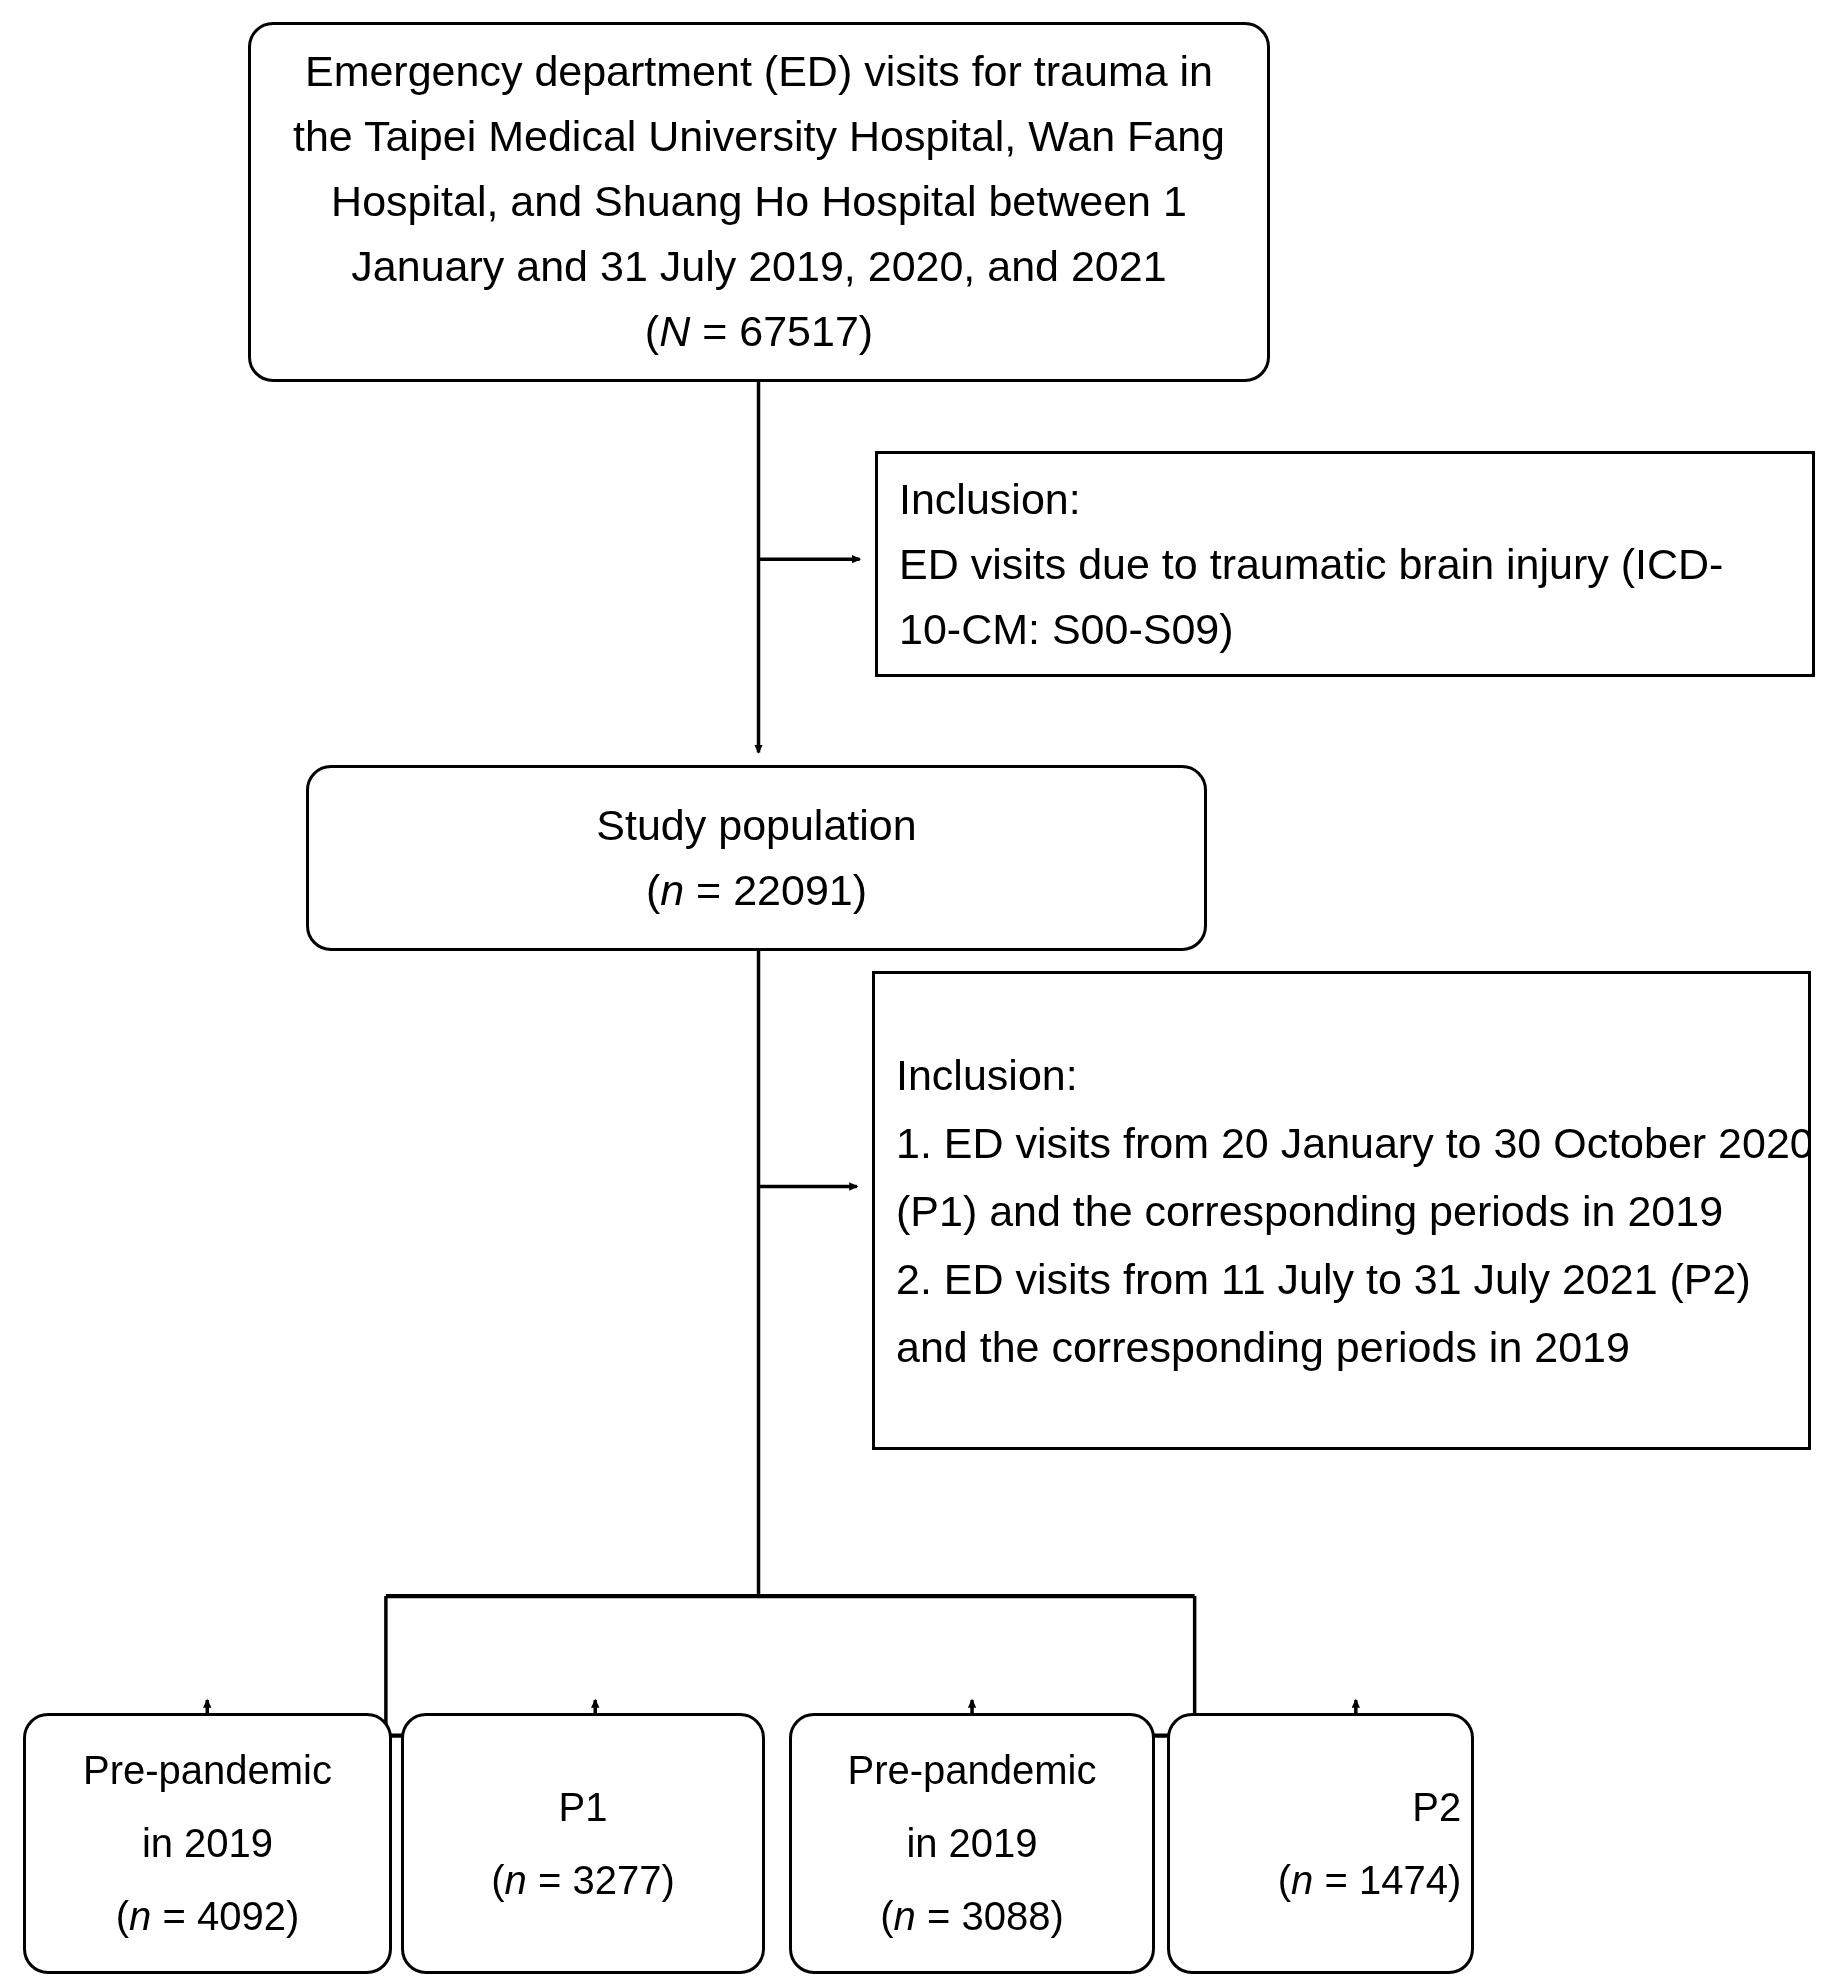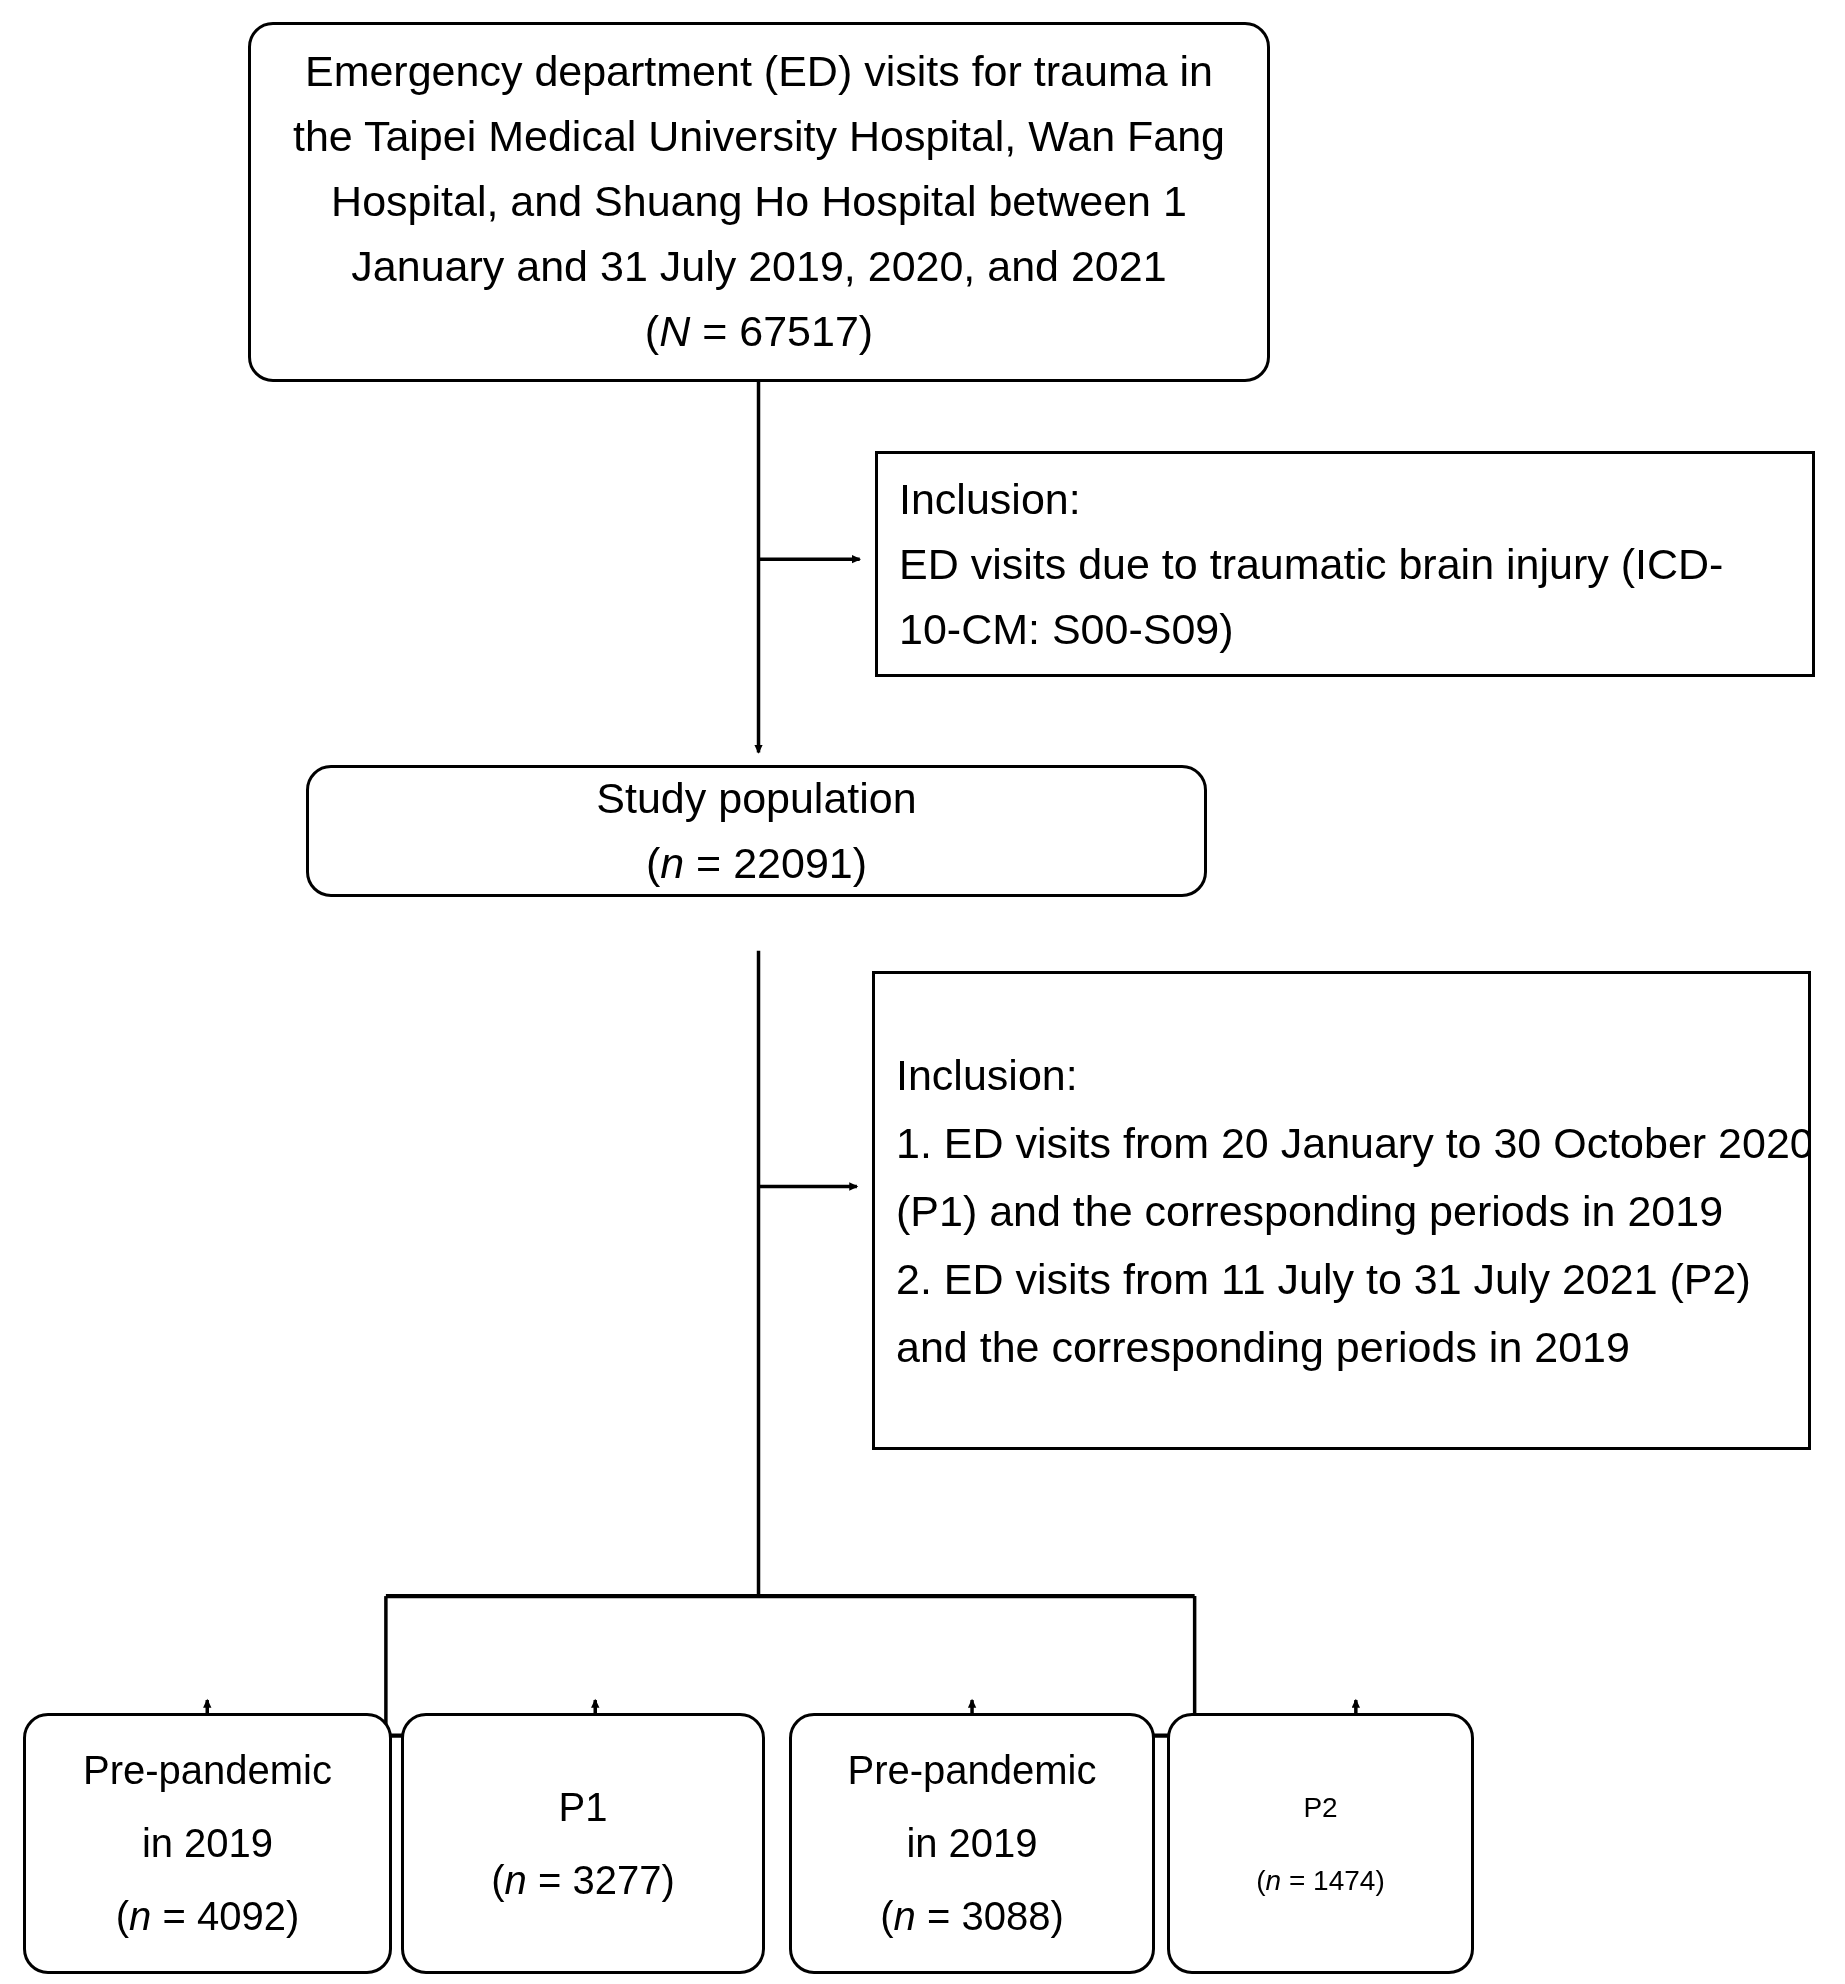--- a/index.html
+++ b/index.html
@@ -55,21 +55,21 @@
     left: 248px;  top: 21.6px;   width: 1022px; height: 360px;
     font-size: 43px; line-height: 65px;
     padding: 0 24px;
   }
   #node-incl1 {
     left: 875px; top: 451px;  width: 940px; height: 226px;
     font-size: 43px; line-height: 65px;
     padding: 0 21px;
   }
   #node-study {
-    left: 306px;  top: 765px; width: 901px; height: 132px;
+    left: 306px;  top: 765px; width: 901px; height: 186px;
     font-size: 43px; line-height: 65px;
     padding: 12px 21px;
   }
   #node-incl2 {
     left: 872px; top: 971px; width: 939px; height: 479px;
     font-size: 43px; line-height: 68px;
     padding: 0 21px;
   }
   #node-pre1 {
     left: 23px;   top: 1713px; width: 369px; height: 261px;
@@ -81,22 +81,23 @@
     font-size: 40px; line-height: 73px;
     padding: 0 6px;
   }
   #node-pre2 {
     left: 789px; top: 1713px; width: 366px; height: 261px;
     font-size: 40px; line-height: 73px;
     padding: 0 9.8px;
   }
   #node-p2 {
     left: 1167px; top: 1713px; width: 307px; height: 261px;
-    font-size: 28px; line-height: 73px;
+    font-size: 40px; line-height: 73px;
     padding: 0 9.8px;
+    align-items: flex-end;
   }
   .ital {
     font-style: italic;
   }
 </style>
 </head>
 <body>
 
 <div id="canvas">
 

